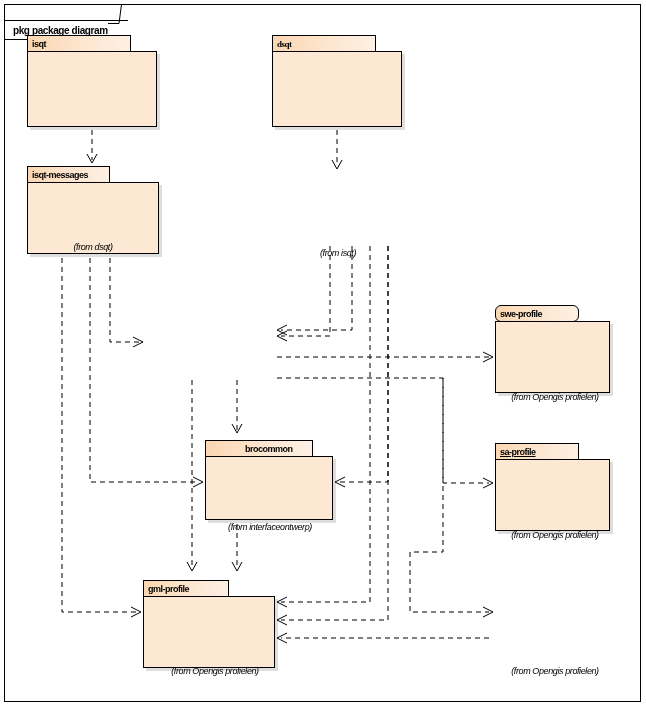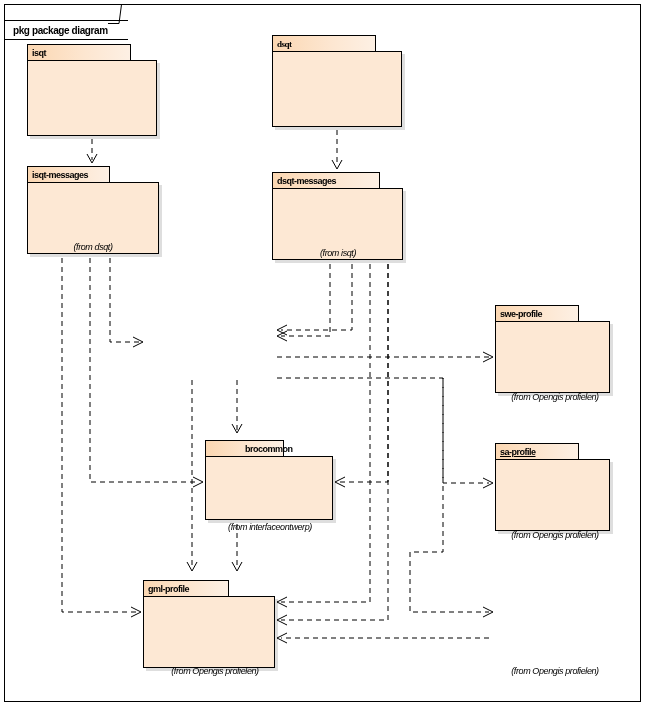--- a/index.html
+++ b/index.html
@@ -191,21 +191,21 @@
     <polyline class="arrowhead" points="287,633 277,638 287,643"></polyline>
 
     <polyline class="dep" points="443,378 443,552 410,552 410,612 489,612"></polyline>
     <polyline class="arrowhead" points="483,607 493,612 483,617"></polyline>
 
     <polyline class="dep" points="388,246 388,482 339,482"></polyline>
     <polyline class="arrowhead" points="345,477 335,482 345,487"></polyline>
 
   </svg>
 
-  <div class="pkg" style="left:27px; top:44px; width:160px; height:95px;">
+  <div class="pkg" style="left:27px; top:35px; width:160px; height:95px;">
     <div class="pkg-tab" style="width:104px;">
       <span class="pkg-tab-label">isqt</span>
     </div>
     <div class="pkg-body" style="width:130px; height:76px;"></div>
   </div>
 
   <div class="pkg" style="left:272px; top:35px; width:160px; height:95px;font-family:Liberation Serif, serif;">
     <div class="pkg-tab" style="width:104px;">
       <span class="pkg-tab-label">dsqt</span>
     </div>
@@ -213,39 +213,33 @@
   </div>
 
   <div class="pkg" style="left:27px; top:166px; width:160px; height:92px;">
     <div class="pkg-tab" style="width:83px;">
       <span class="pkg-tab-label">isqt-messages</span>
     </div>
     <div class="pkg-body" style="width:132px; height:72px;"></div>
   </div>
   <div class="pkg-from" style="left:47px; top:242px; width:92px;">(from dsqt)</div>
 
-  <div class="pkg" style="left:272px; top:172px; width:160px; height:92px;">
-    <div class="pkg-tab" style="width:108px;">
-      <span class="pkg-tab-label">dsqt-messages</span>
-    </div>
-    <div class="pkg-body" style="width:131px; height:72px;"></div>
-  </div>
   <div class="pkg-from" style="left:292px; top:248px; width:92px;">(from isqt)</div>
 
 
   <div class="pkg" style="left:495px; top:305px; width:140px; height:92px;">
-    <div class="pkg-tab" style="width:84px;">
+    <div class="pkg-tab" style="width:84px;border-radius:6px;">
       <span class="pkg-tab-label">swe-profile</span>
     </div>
     <div class="pkg-body" style="width:115px; height:72px;"></div>
   </div>
   <div class="pkg-from" style="left:495px; top:392px; width:120px;">(from Opengis profielen)</div>
 
   <div class="pkg" style="left:205px; top:440px; width:150px; height:84px;">
-    <div class="pkg-tab" style="width:79px;padding-left:39px;">
+    <div class="pkg-tab" style="width:108px;padding-left:39px;">
       <span class="pkg-tab-label">brocommon</span>
     </div>
     <div class="pkg-body" style="width:128px; height:64px;"></div>
   </div>
   <div class="pkg-from" style="left:210px; top:522px; width:120px;">(from interfaceontwerp)</div>
 
   <div class="pkg" style="left:495px; top:443px; width:140px; height:92px;">
     <div class="pkg-tab" style="width:84px;text-decoration:underline;">
       <span class="pkg-tab-label">sa-profile</span>
     </div>

